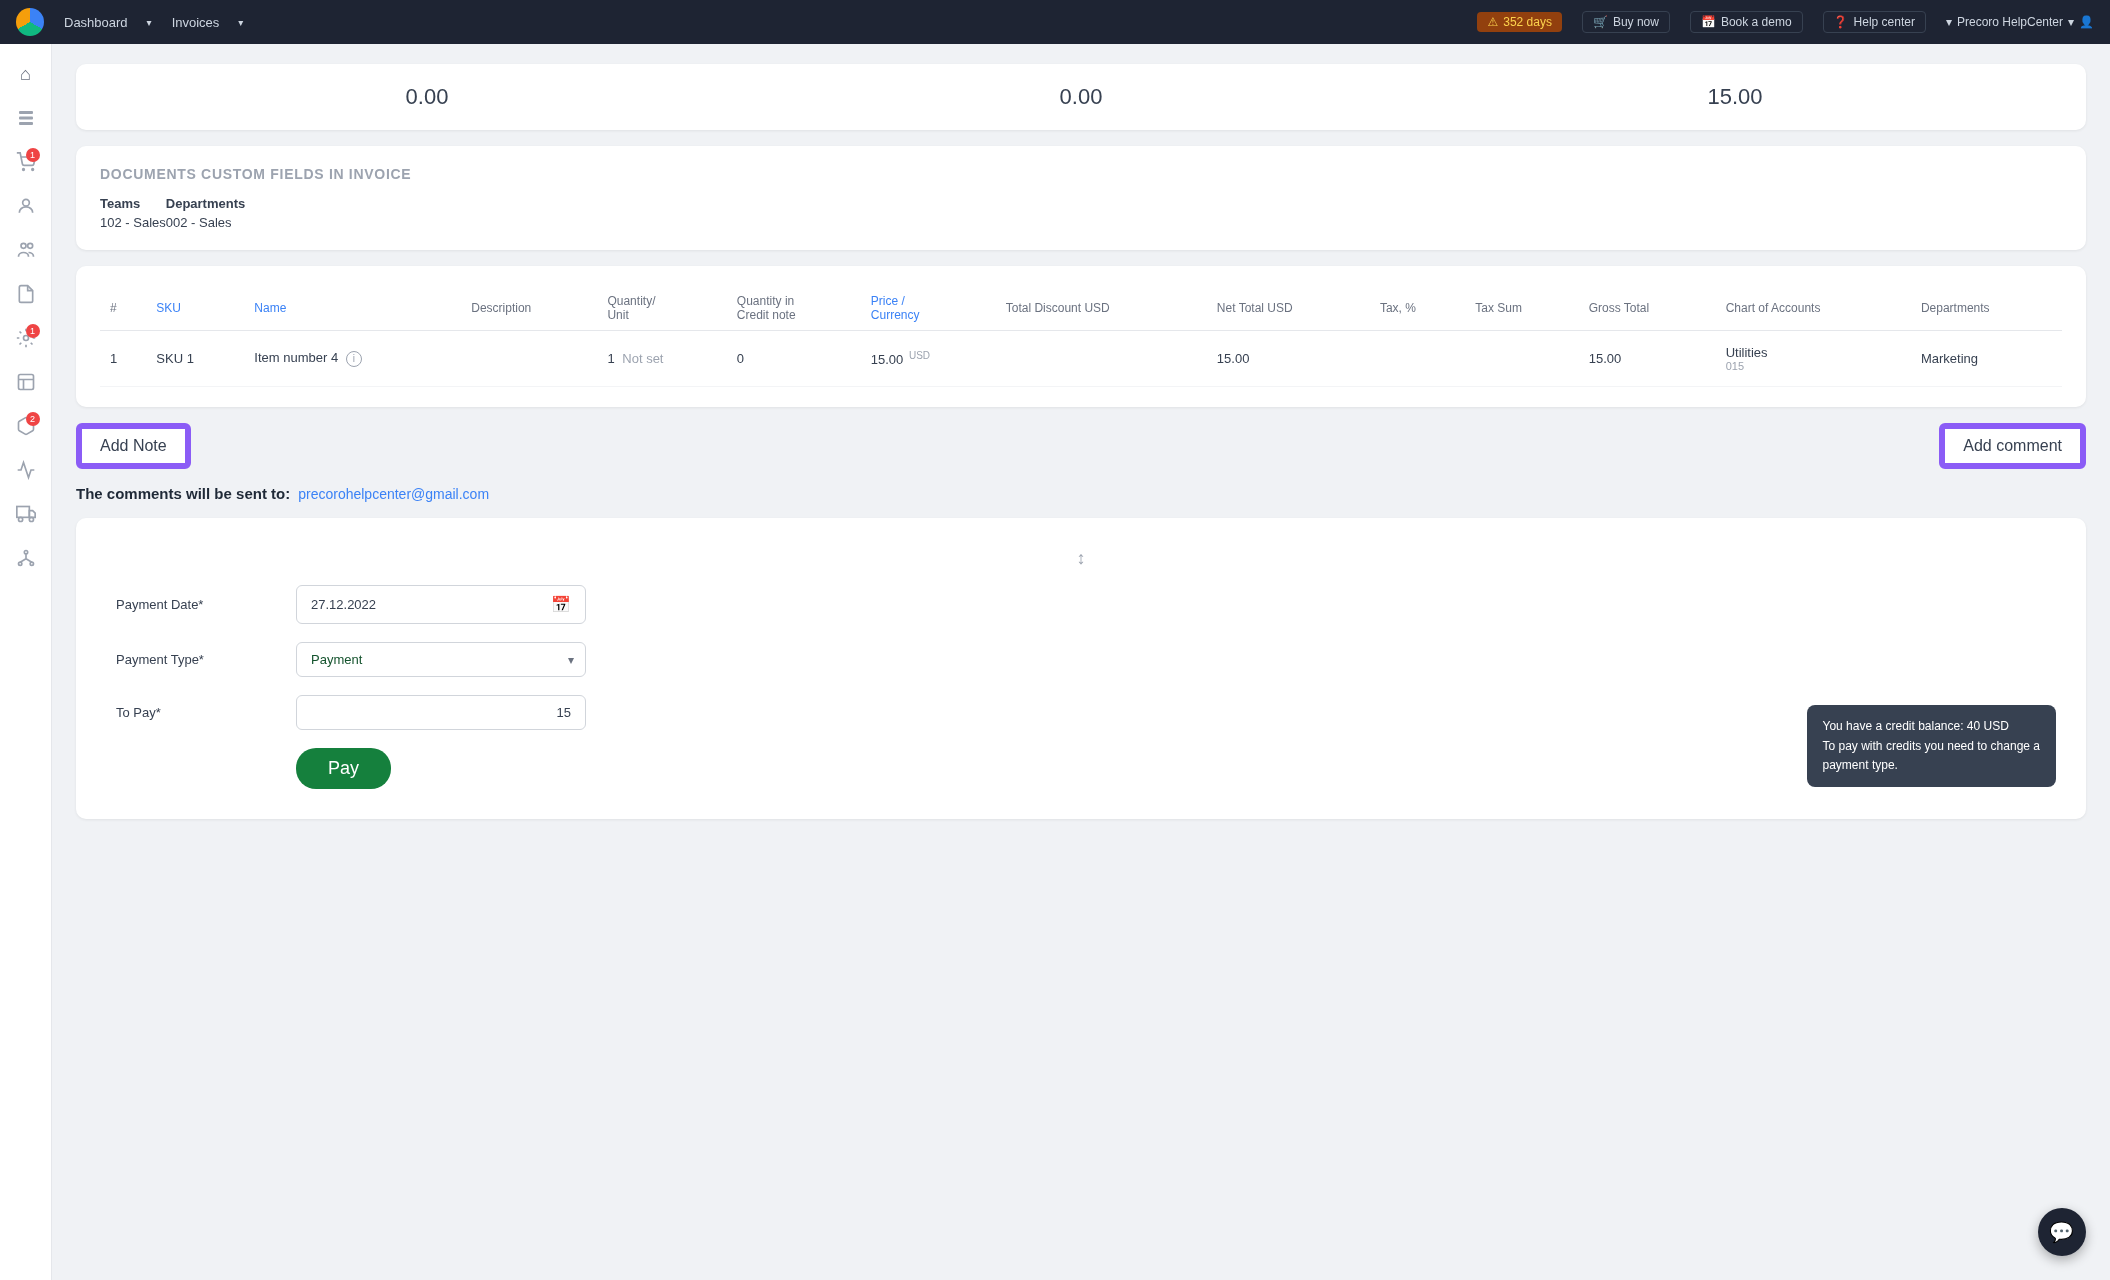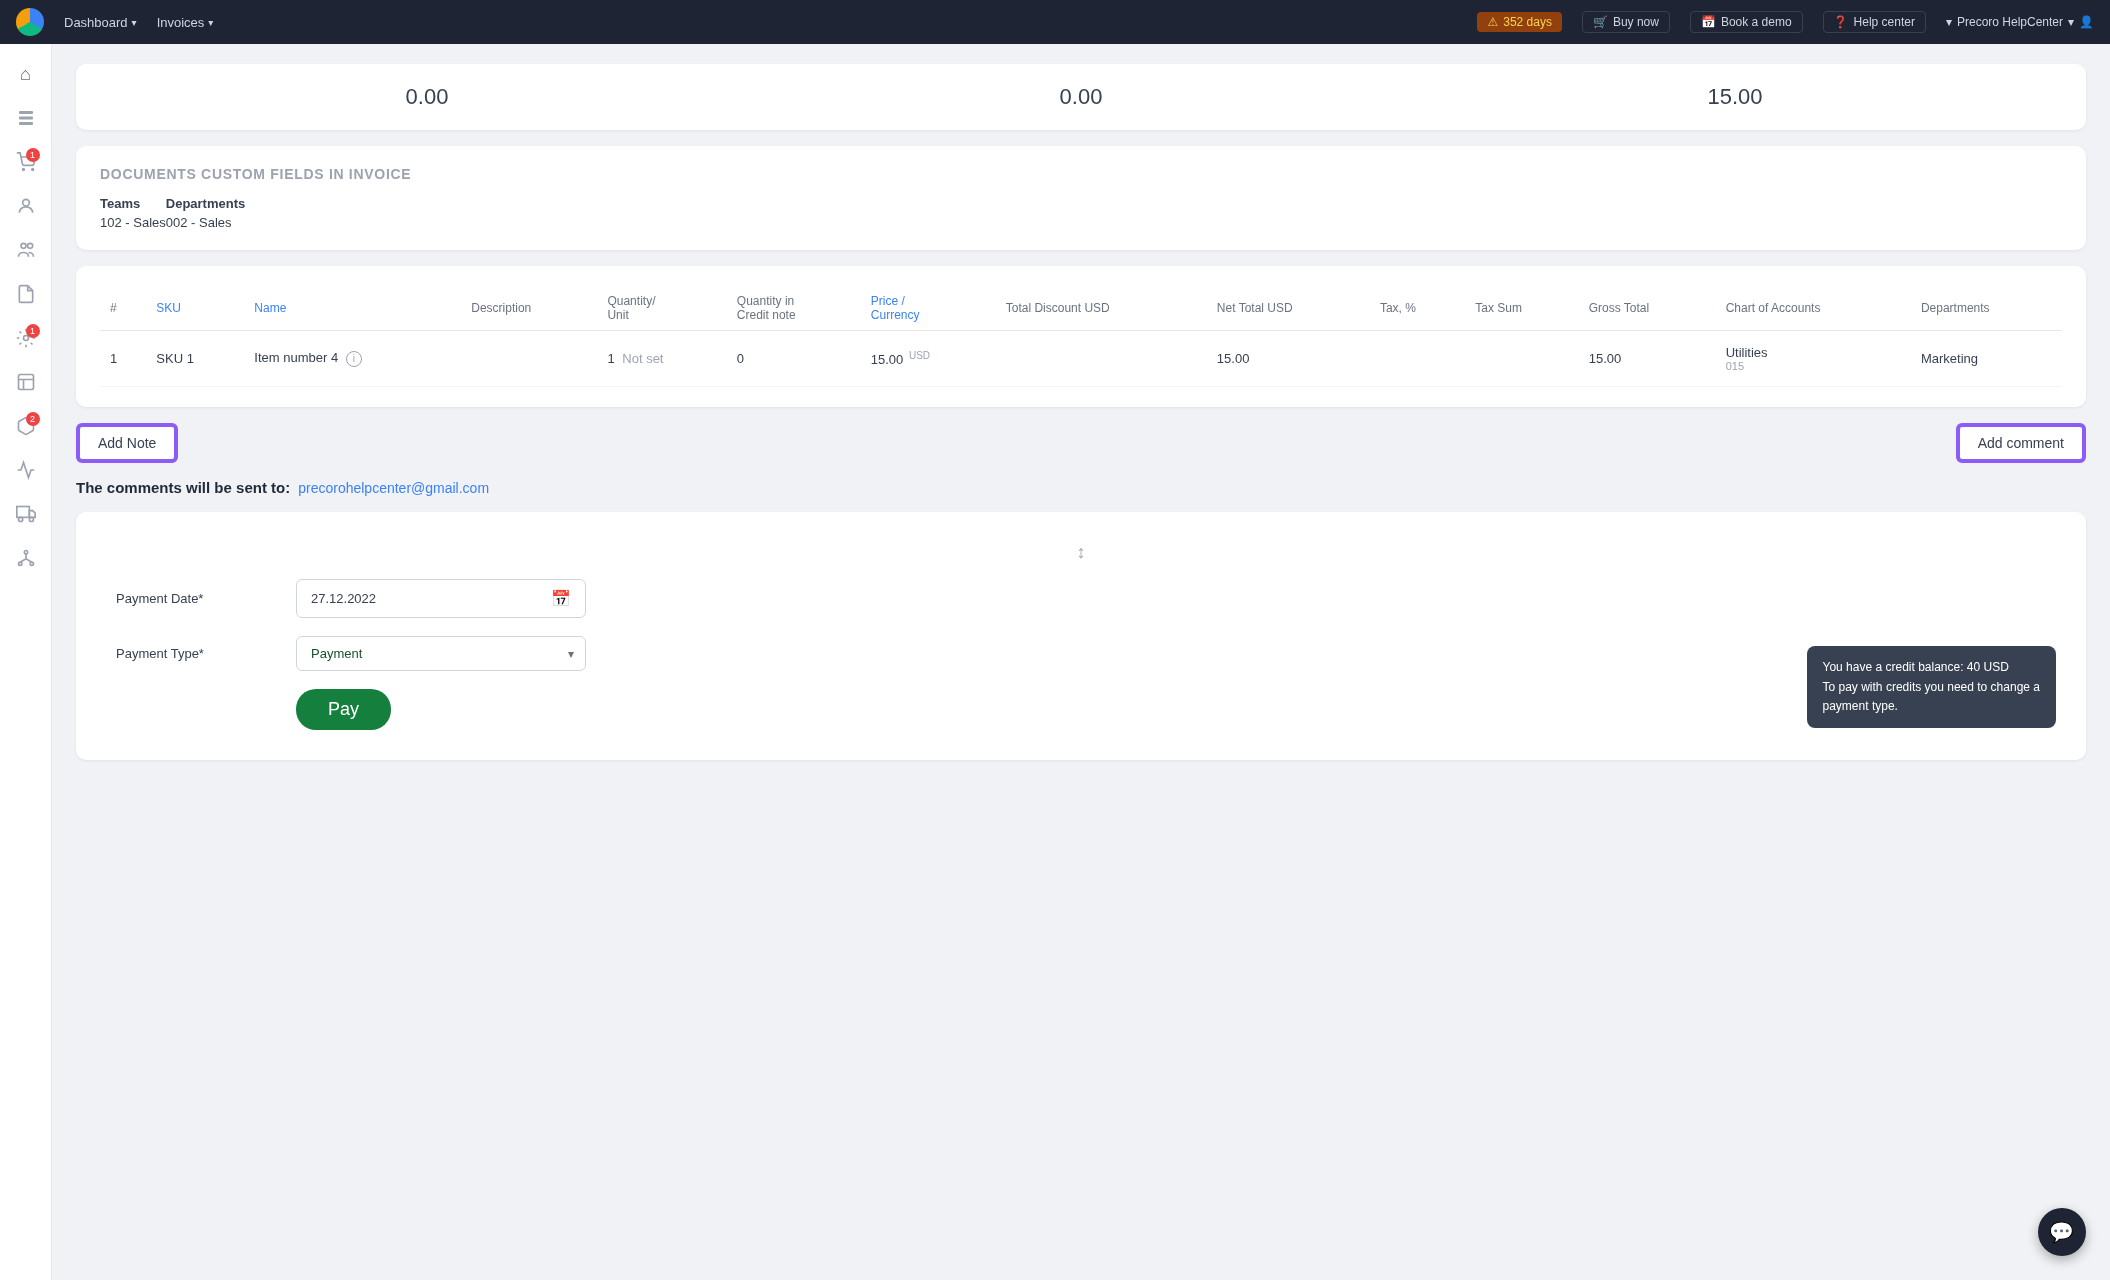--- a/index.html
+++ b/index.html
@@ -17,21 +17,21 @@
       flex-shrink: 0;
       z-index: 100;
     }
     .top-nav .logo {
       width: 28px; height: 28px;
       background: conic-gradient(#3b82f6 0deg 120deg, #10b981 120deg 240deg, #f59e0b 240deg 360deg);
       border-radius: 50%;
       flex-shrink: 0;
     }
     .nav-item {
-      display: flex; align-items: center; gap: 4px; font-size: 13px; color: #cdd5e0; cursor: pointer;
+      display: flex; align-items: center; gap: 19px; font-size: 13px; color: #cdd5e0; cursor: pointer;
     }
     .nav-item .chevron { font-size: 10px; }
     .nav-spacer { flex: 1; }
     .nav-warning {
       background: #92400e; color: #fcd34d; padding: 3px 10px; border-radius: 4px; font-size: 12px; display: flex; align-items: center; gap: 5px;
     }
     .nav-btn {
       display: flex; align-items: center; gap: 5px; color: #cdd5e0; font-size: 12px; cursor: pointer;
       border: 1px solid #374151; border-radius: 4px; padding: 3px 10px;
     }
@@ -100,22 +100,22 @@
     
     .info-icon {
       display: inline-flex; align-items: center; justify-content: center;
       width: 16px; height: 16px; border: 1.5px solid #9ca3af; border-radius: 50%;
       color: #9ca3af; font-size: 10px; margin-left: 4px; cursor: pointer;
     }
 
     
     .actions-row { display: flex; align-items: center; gap: 16px; margin: 16px 0; }
     .btn-outline {
-      border: 4px solid #8b5cf6; background: #fff; color: #374151;
-      padding: 8px 18px; border-radius: 6px; font-size: 14px; cursor: pointer;
+      border: 6px solid #8b5cf6; background: #fff; color: #374151;
+      padding: 8px 18px; border-radius: 6px; font-size: 16px; cursor: pointer;
     }
     .comment-spacer { flex: 1; }
 
     
     .comments-sent {
       display: flex; align-items: center; gap: 8px; margin-bottom: 16px;
     }
     .comments-sent-label { font-size: 15px; color: #1f2937; font-weight: 600; }
     .comments-sent-email { font-size: 14px; color: #3b82f6; }
 
@@ -392,20 +392,24 @@
         <label class="form-label">Payment Type*</label>
         <div class="form-select-wrapper">
           <select class="form-select">
             <option>Payment</option>
             <option>Credit</option>
           </select>
           <span class="select-chevron">▾</span>
         </div>
       </div>
 
+      <div class="form-row">
+        <label class="form-label">To Pay*</label>
+        <input class="form-input" type="text" style="width: 290px; display: block;" value="15">
+      </div>
 
       <div>
         <button class="pay-btn">Pay</button>
       </div>
 
       <div class="tooltip-box">
         <div>You have a credit balance: 40 USD</div>
         <div>To pay with credits you need to change a</div>
         <div>payment type.</div>
       </div>

